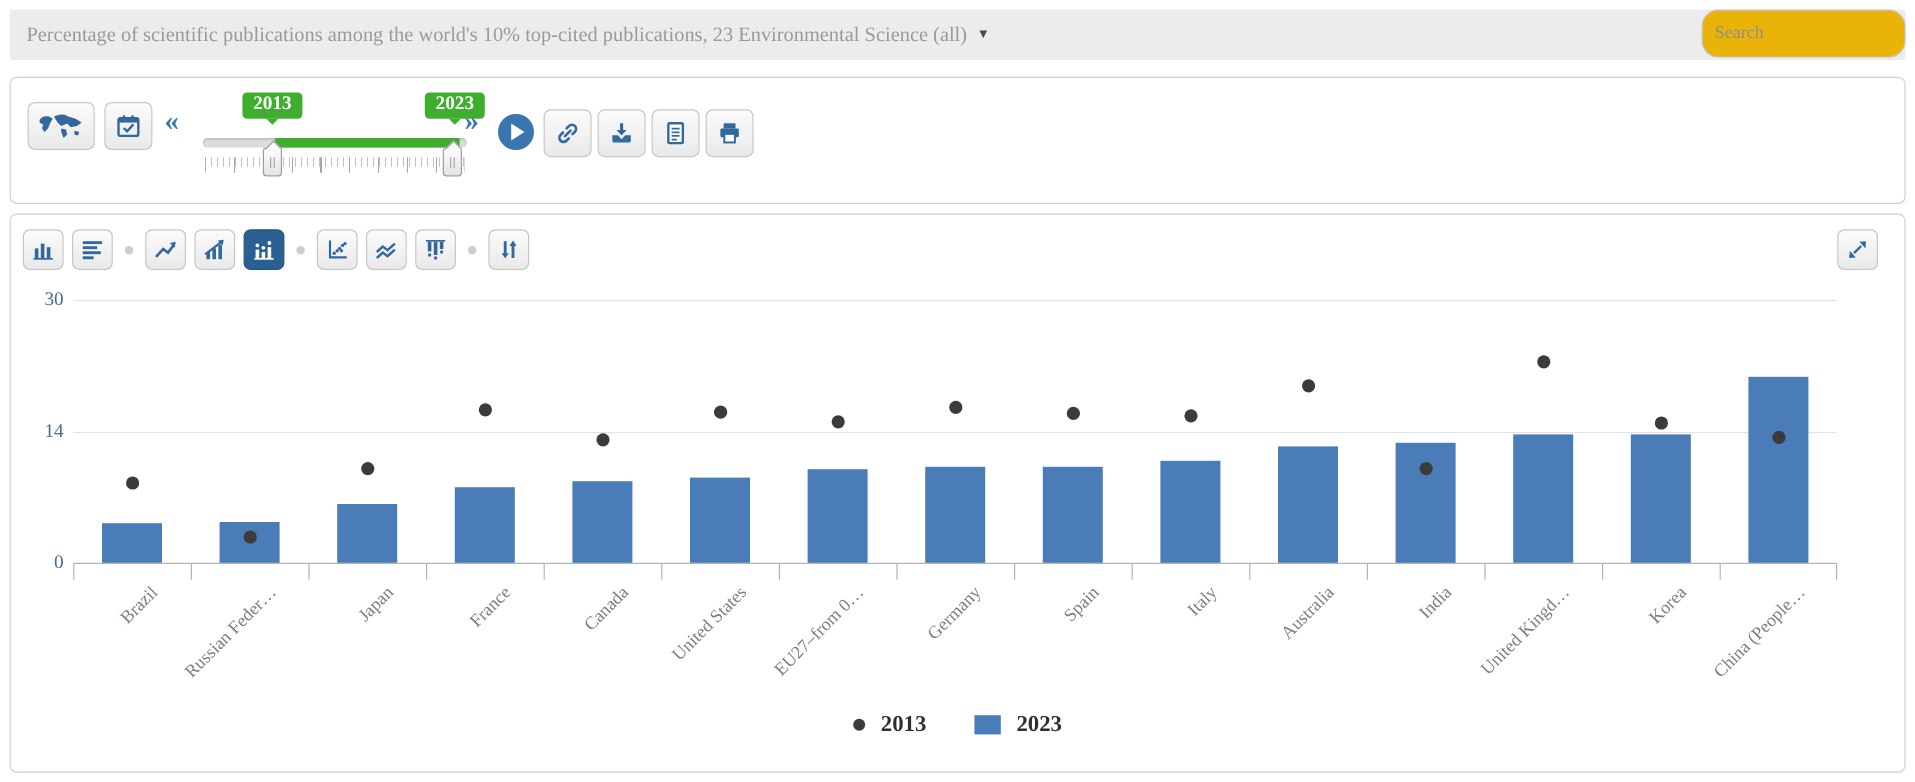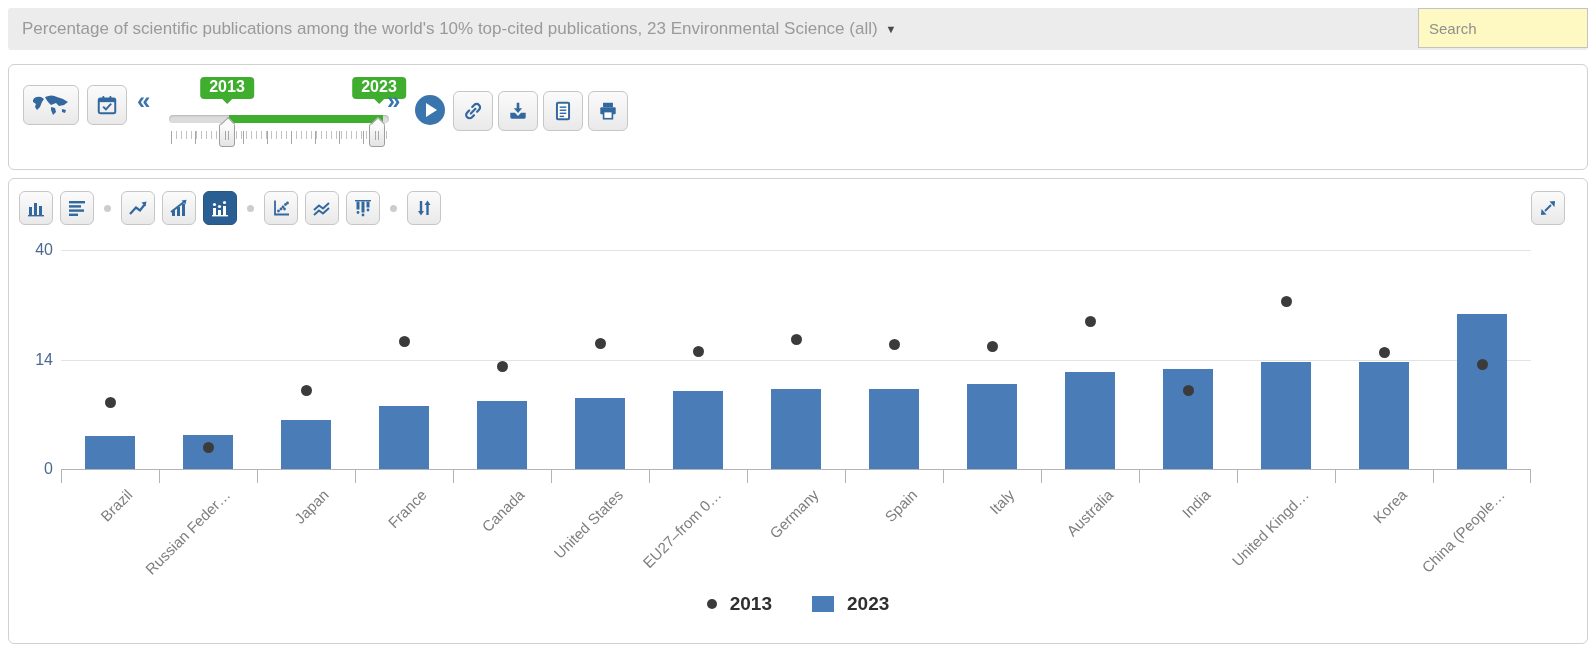--- a/index.html
+++ b/index.html
@@ -1,27 +1,27 @@
 <!DOCTYPE html>
 <html><head>
 <meta charset="utf-8">
 <style>
   * { margin:0; padding:0; box-sizing:border-box; }
   body { background:#fff; }
   .screen { position:relative; width:1596px; height:652px; background:#fff;
-            font-family:Liberation Sans, sans-serif; overflow:hidden; }
+            font-family:Liberation Serif, serif; overflow:hidden; }
 
   
   .title-bar { position:absolute; left:8px; top:8px; width:1580px; height:42px;
                background:#ececec; border-radius:3px; display:flex; align-items:center;
                cursor:pointer; }
   .title-text { color:#9a9a9a; font-size:17px; padding-left:14px; white-space:nowrap; }
   .title-caret { color:#4a4a4a; font-size:11px; margin-left:8px; }
   .search-box { position:absolute; right:0; top:0; width:170px; height:40px;
-                border:1px solid #c3c3c3; border-radius:0; background:#fef9c3;
+                border:1px solid #c3c3c3; border-radius:14px; background:#eab308;
                 font-family:inherit; font-size:15px; color:#555; padding:16px 10px; outline:none; }
   .search-box::placeholder { color:#8f8f8f; }
 
   
   .panel { position:absolute; background:#fff; border:1px solid #d0d0d0; border-radius:6px; }
   .toolbar-panel { left:8px; top:64px;  width:1580px; height:106px; }
   .chart-panel   { left:8px; top:178px; width:1580px; height:466px; }
 
   
   .btn { border:1px solid #c6c6c6; border-radius:6px;
@@ -276,21 +276,21 @@
         <path d="M11.5 3.5 L17 3 L16.5 9 z" fill="#33689f"></path>
         <path d="M8.5 16.5 L3 17 L3.5 11 z" fill="#33689f"></path>
       </svg>
     </div>
 
     <div class="plot">
         <span class="ytick" style="bottom: -9px;">0</span>
         <div class="gridline" style="bottom: 108.5px;"></div>
         <span class="ytick" style="bottom: 100.5px;">14</span>
         <div class="gridline" style="bottom: 218px;"></div>
-        <span class="ytick" style="bottom: 210px;">40</span>
+        <span class="ytick" style="bottom: 210px;">30</span>
         <div class="bar" style="left: 24px; width: 50px; height: 32.85px;"></div>
         <div class="dot" style="left: 43.5px; bottom: 61.295px;"></div>
         <div class="xtick" style="left: 0px;"></div>
         <span class="xlabel" style="right: 1407px; top: 235px;">Brazil</span>
         <div class="bar" style="left: 122px; width: 50px; height: 33.945px;"></div>
         <div class="dot" style="left: 141.5px; bottom: 16.4px;"></div>
         <div class="xtick" style="left: 98px;"></div>
         <span class="xlabel" style="right: 1309px; top: 235px;">Russian Feder…</span>
         <div class="bar" style="left: 220px; width: 50px; height: 49.275px;"></div>
         <div class="dot" style="left: 239.5px; bottom: 73.34px;"></div>

